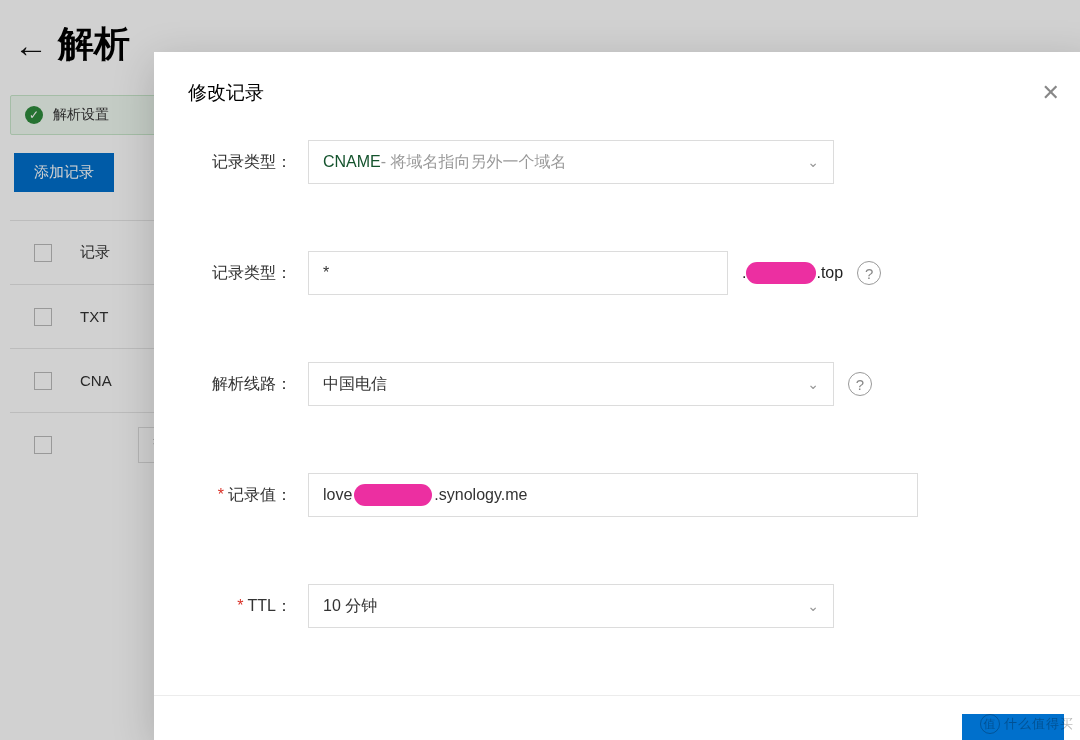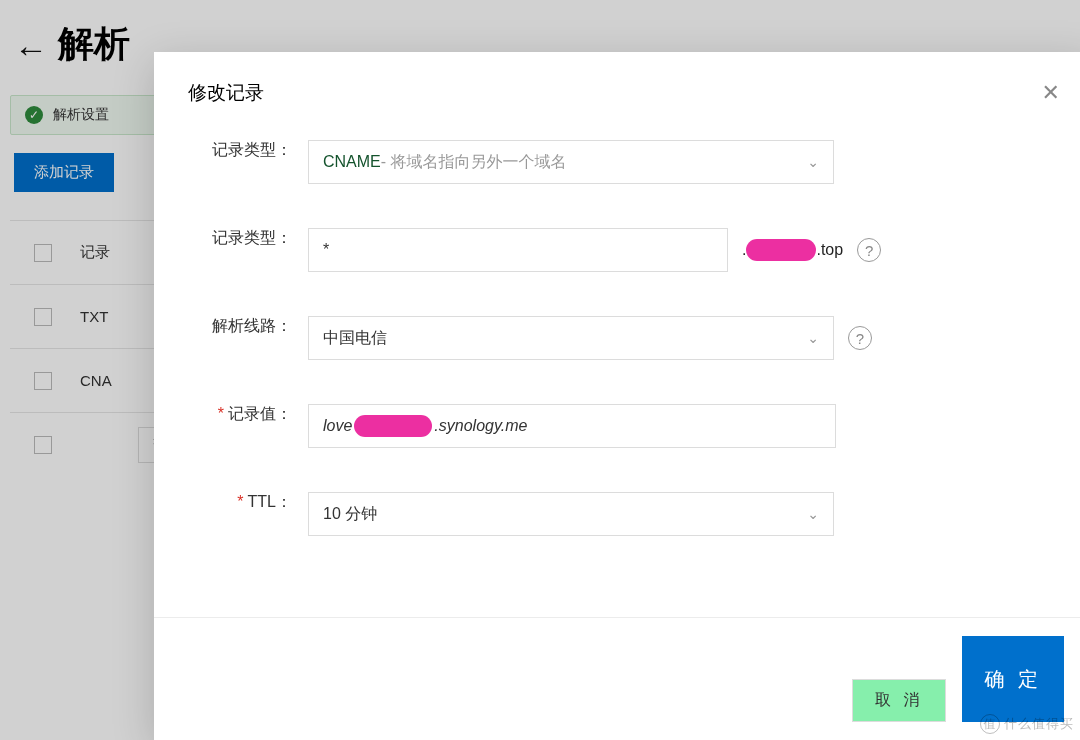--- a/index.html
+++ b/index.html
@@ -24,29 +24,29 @@
 
   
   .dim { position: absolute; inset: 0; background: rgba(0,0,0,0.18); }
 
   
   .modal { position: absolute; left: 154px; top: 52px; width: 940px; height: 688px; background: #fff; box-shadow: 0 10px 40px rgba(0,0,0,.18); display: flex; flex-direction: column; }
   .modal-head { padding: 28px 34px 24px; display: flex; justify-content: space-between; align-items: center; }
   .modal-head h2 { font-size: 19px; font-weight: 500; color: #000; }
   .close { font-size: 22px; color: #888; font-weight: 300; cursor: pointer; }
   .modal-body { flex: 1; padding: 10px 34px 0; }
-  .field { display: flex; align-items: flex-start; margin-bottom: 44px; }
+  .field { display: flex; align-items: center; margin-bottom: 67px; }
   .label { width: 120px; text-align: right; font-size: 16px; color: #333; padding-right: 16px; }
   .req { color: #d93026; margin-right: 4px; }
   .control { flex: 1; display: flex; align-items: center; gap: 14px; }
   .select, .input { height: 44px; border: 1px solid #dcdcdc; background: #fff; font-size: 16px; color: #333; padding: 0 14px; display: flex; align-items: center; position: relative; }
   .select .caret { position: absolute; right: 14px; top: 50%; transform: translateY(-50%); color: #999; font-size: 14px; }
   .select { width: 526px; cursor: pointer; }
   .input { width: 420px; }
-  .input.wide { width: 528px; font-style: italic; }
+  .input.wide { width: 610px; }
   .domain-suffix { font-size: 16px; color: #222; display: inline-flex; align-items: center; }
   .redact { display: inline-block; height: 22px; border-radius: 11px; background: #ec2fa1; }
   .help { width: 24px; height: 24px; border: 1.5px solid #999; border-radius: 50%; display: inline-flex; align-items: center; justify-content: center; font-size: 15px; color: #888; cursor: pointer; }
   .modal-foot { border-top: 1px solid #ececec; padding: 18px 30px; display: flex; justify-content: flex-end; gap: 16px; }
   .btn-outline { border: 1px solid #dcdcdc; background: #86efac; color: #333; padding: 10px 22px; font-size: 16px; cursor: pointer; letter-spacing: 4px; margin-top: 43px; }
   .btn-ok { background: #0070cc; color: #fff; border: none; padding: 10px 22px; font-size: 20px; cursor: pointer; letter-spacing: 4px; }
   .sel-prefix { color: #14532d; }
   .sel-hint { color: #999; }
 
   .watermark { position: absolute; right: 6px; bottom: 6px; font-size: 13px; color: rgba(0,0,0,.28); letter-spacing: 1px; pointer-events: none; display: flex; align-items: center; gap: 4px; }

